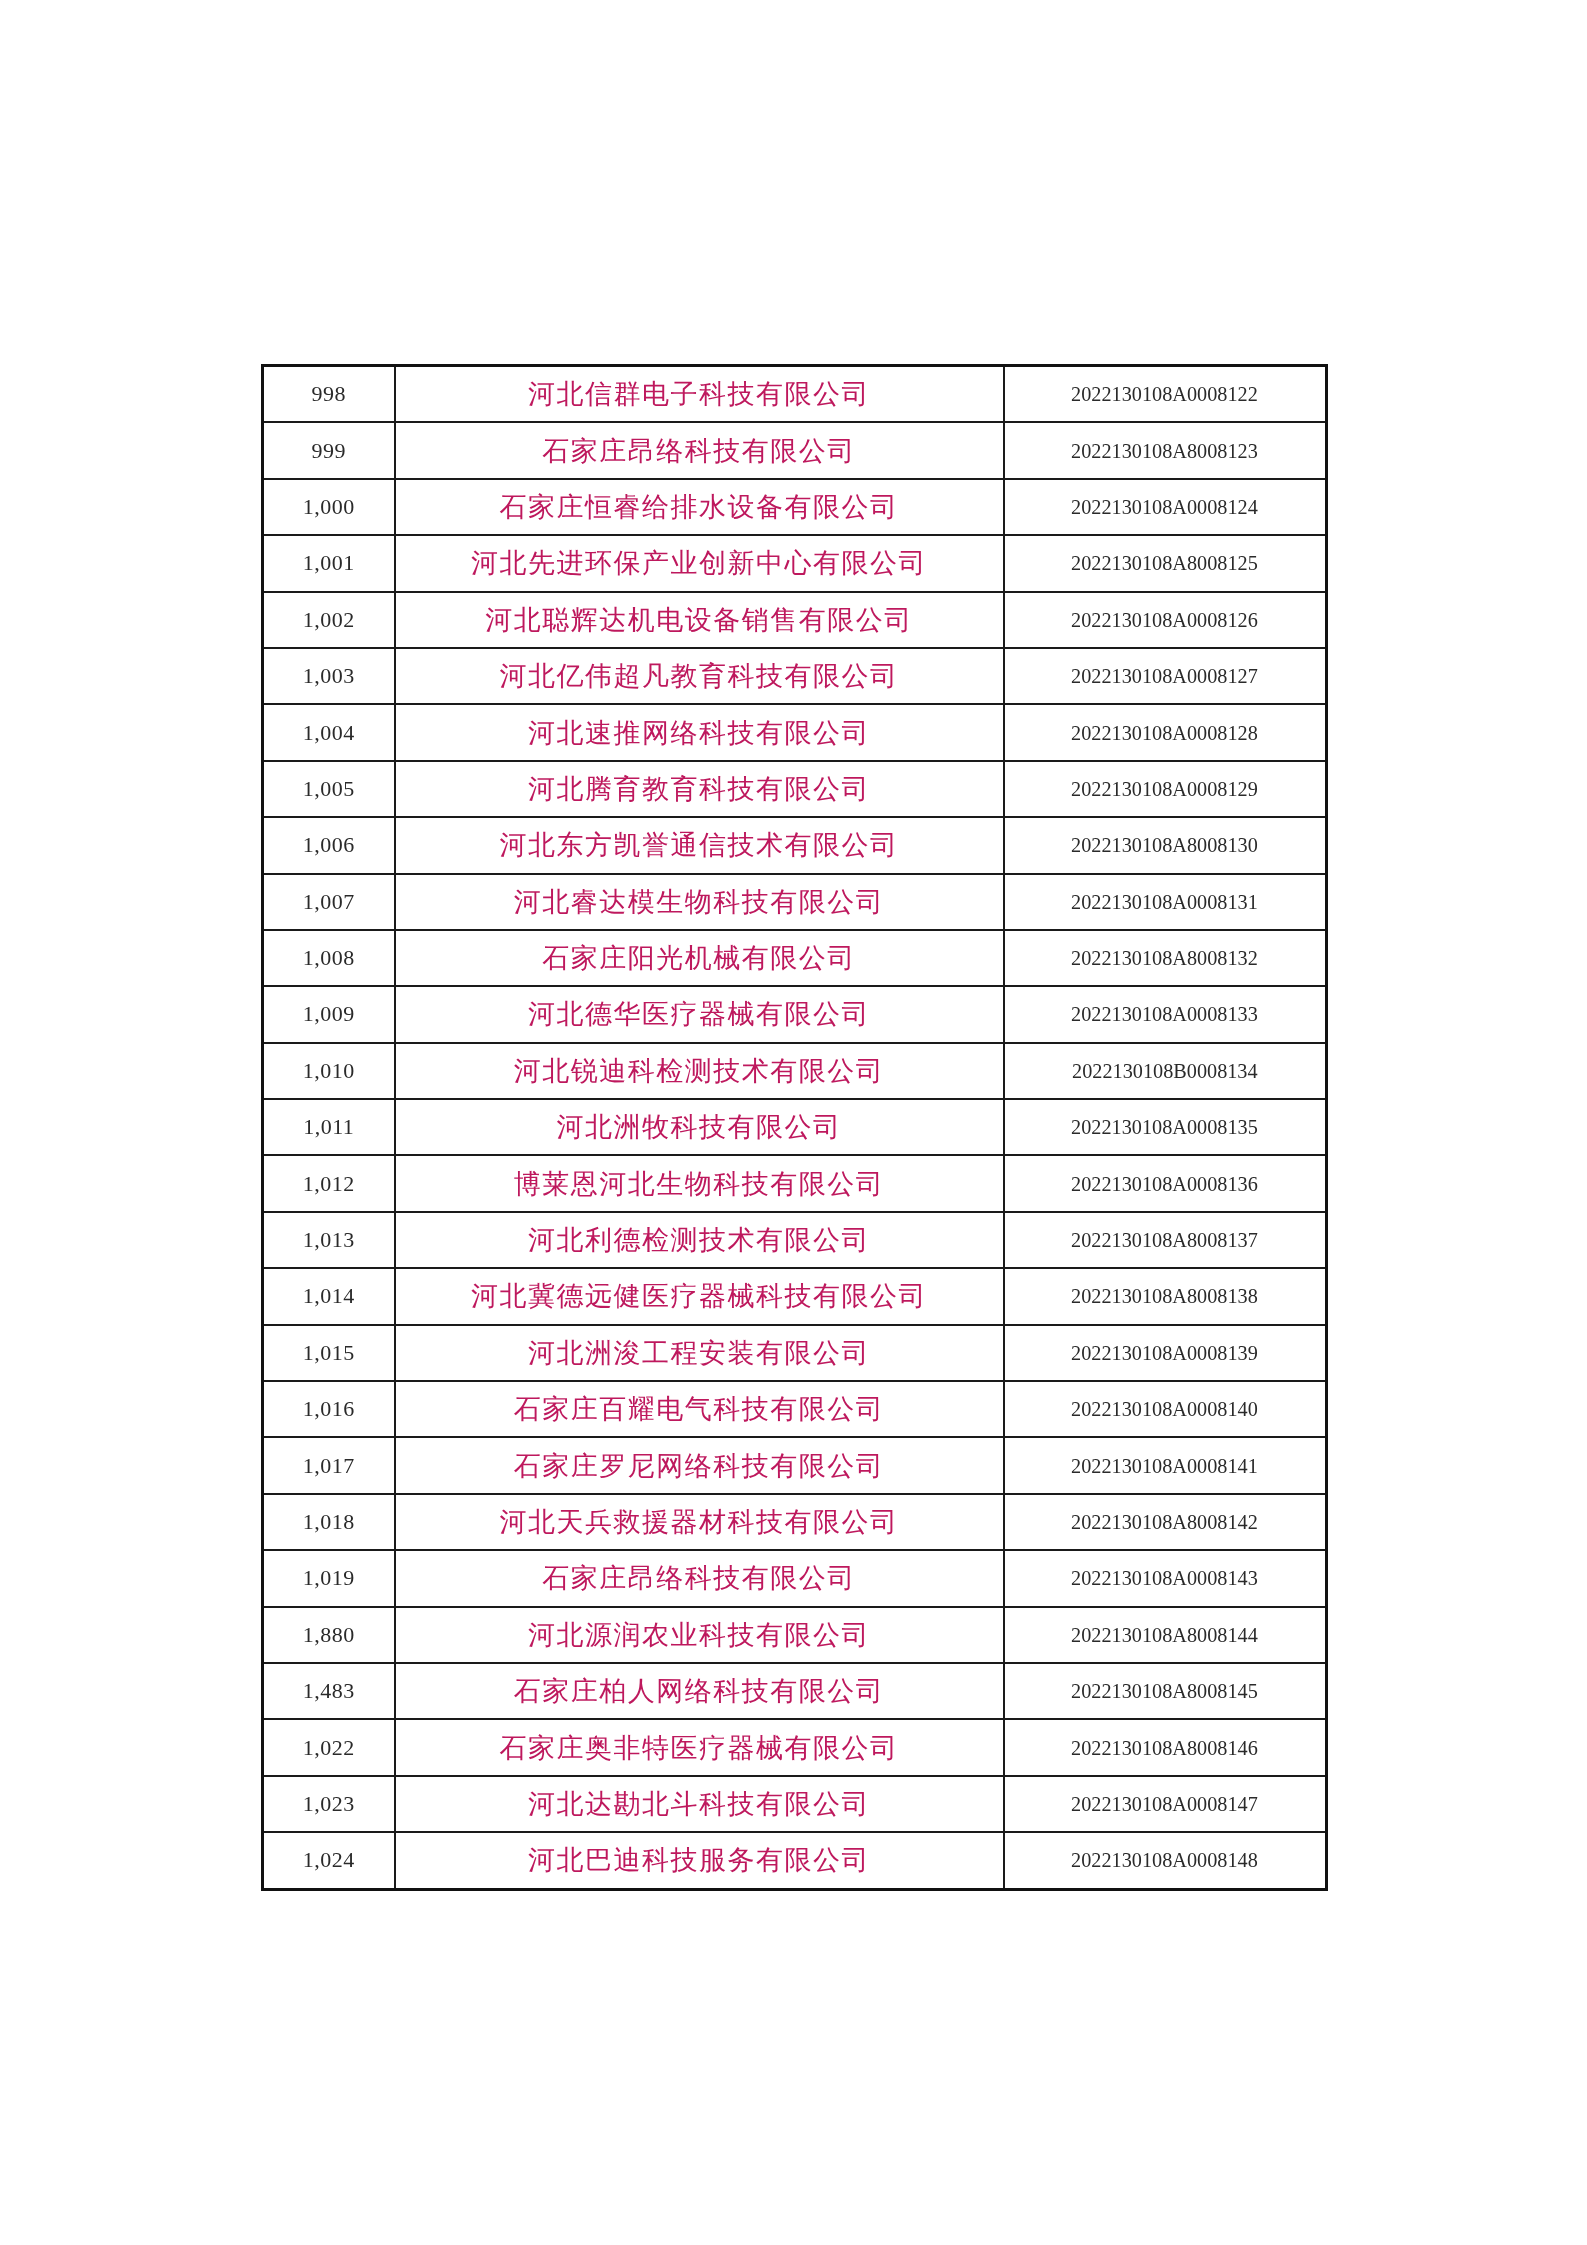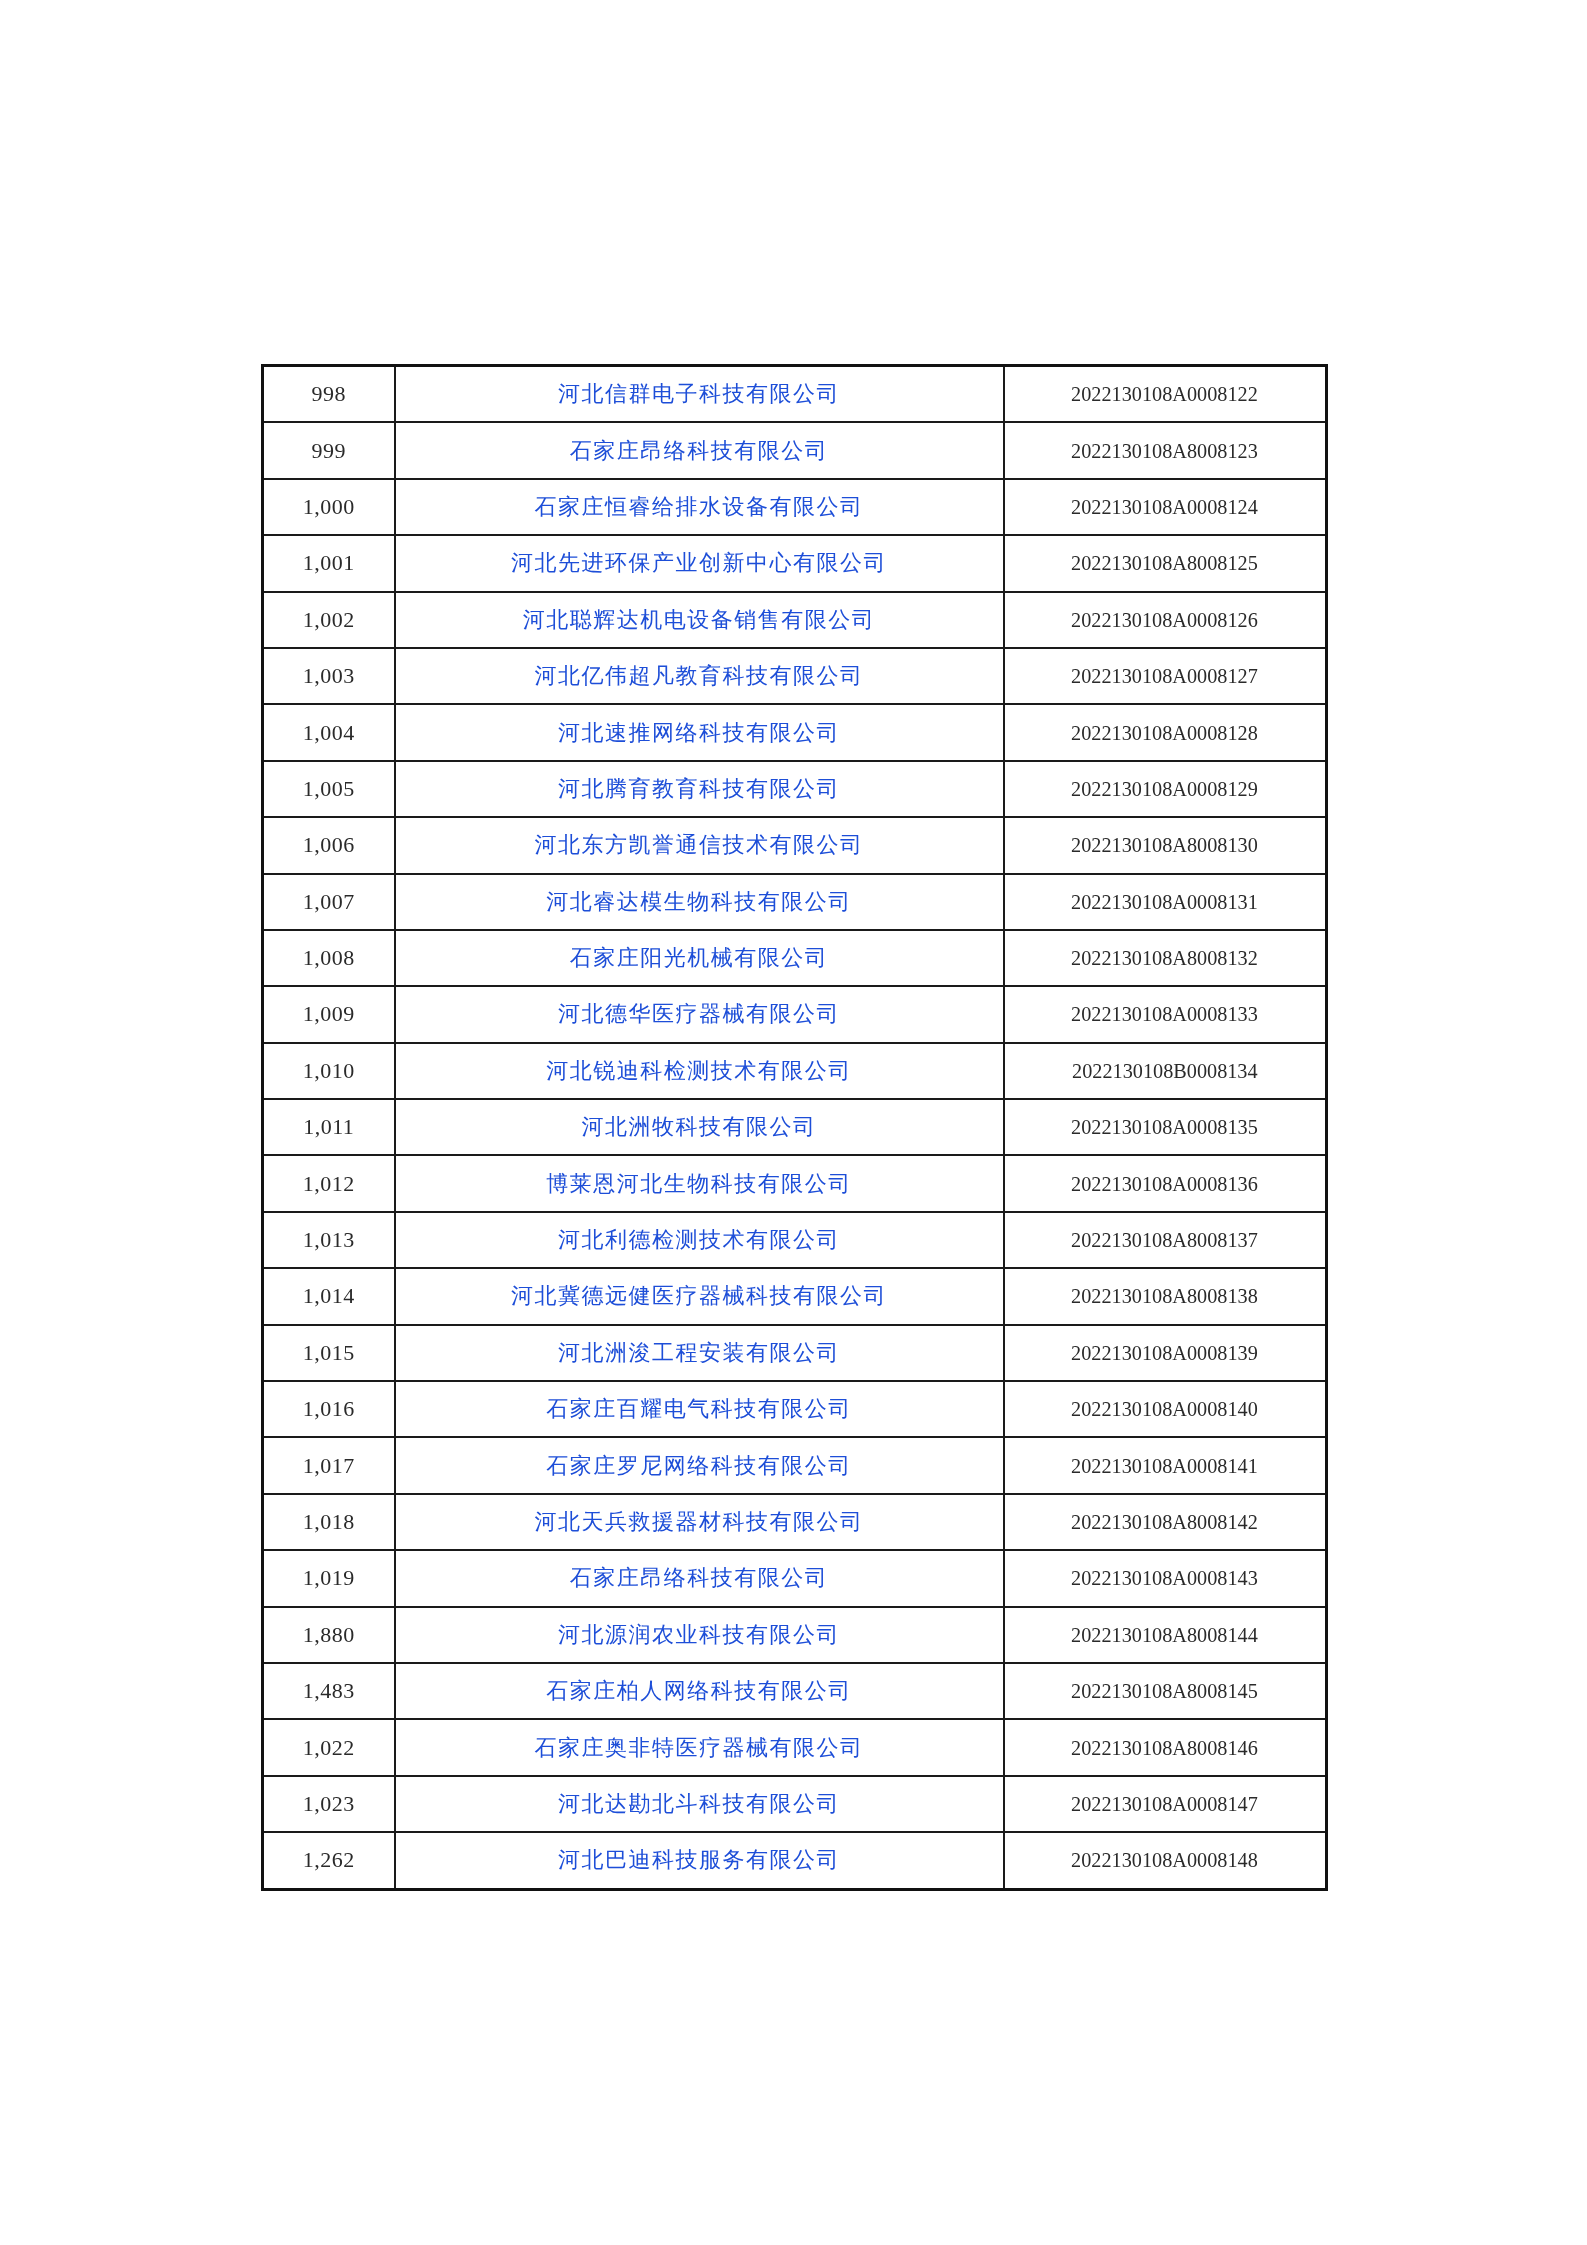--- a/index.html
+++ b/index.html
@@ -45,23 +45,23 @@
       overflow: hidden;
     }
     td.no {
       font-family: "Liberation Serif", "DejaVu Serif", serif;
       font-size: 22px;
       letter-spacing: 0.5px;
       color: #2a2a2a;
     }
     td.name {
       font-family: Liberation Mono, monospace;
-      font-size: 22px;
+      font-size: 27px;
       letter-spacing: 1.5px;
-      color: #1d4ed8;
+      color: #be185d;
     }
     td.code {
       font-family: Liberation Serif, serif;
       font-size: 22px;
       letter-spacing: 0px;
       color: #2a2a2a;
     }
     .code-text {
       display: inline-block;
       transform: scaleX(0.92);
@@ -202,19 +202,19 @@
           <td class="no">1,022</td>
           <td class="name">石家庄奥非特医疗器械有限公司</td>
           <td class="code"><span class="code-text">2022130108A8008146</span></td>
         </tr>
         <tr>
           <td class="no">1,023</td>
           <td class="name">河北达勘北斗科技有限公司</td>
           <td class="code"><span class="code-text">2022130108A0008147</span></td>
         </tr>
         <tr>
-          <td class="no">1,262</td>
+          <td class="no">1,024</td>
           <td class="name">河北巴迪科技服务有限公司</td>
           <td class="code"><span class="code-text">2022130108A0008148</span></td>
         </tr>
       </tbody>
   </table>
 </div>
 
 </body></html>

